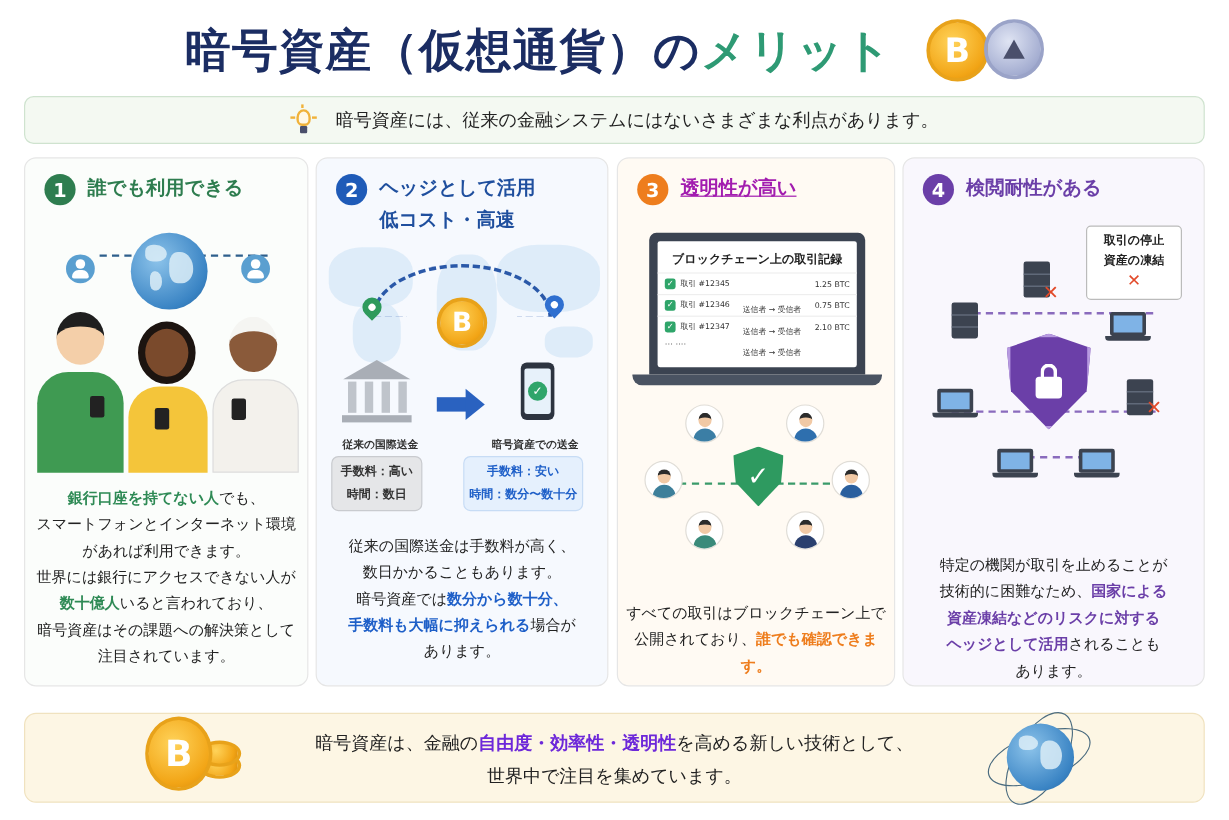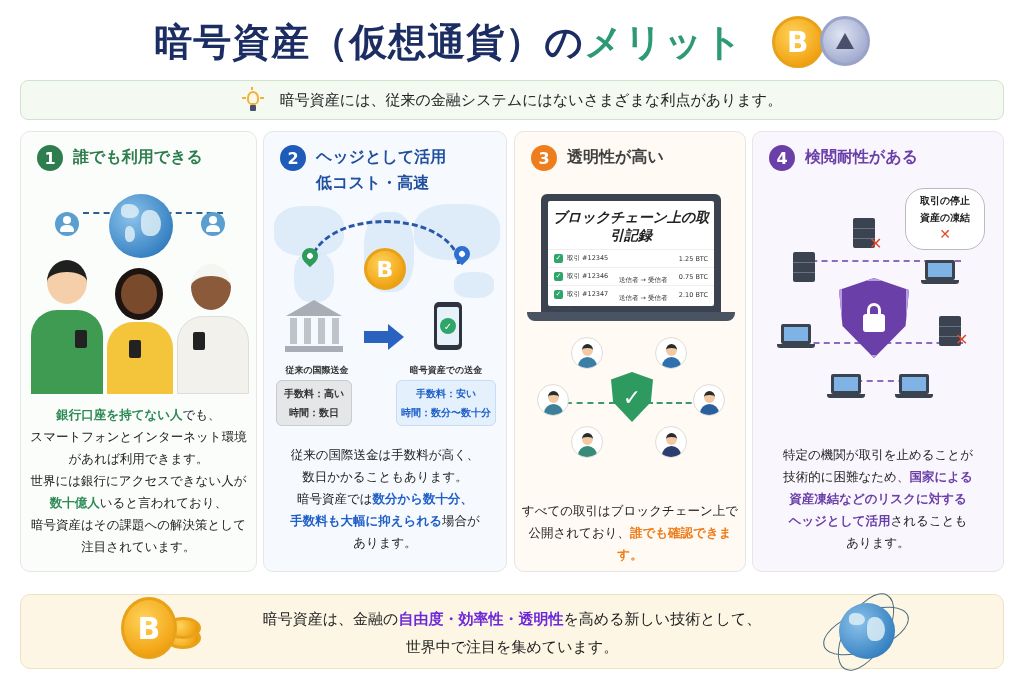--- a/index.html
+++ b/index.html
@@ -68,21 +68,21 @@
   .check-circle { position: absolute; border-radius: 50%; background: #2fa56a; color: #fff; font-weight: bold; display: flex; align-items: center; justify-content: center; }
   .cmp-label { position: absolute; font-size: 9px; font-weight: bold; color: #333; text-align: center; }
   .cmp-box { position: absolute; border-radius: 6px; font-size: 10px; font-weight: bold; text-align: center; line-height: 19px; padding-top: 3px; }
   .cmp-box.old { background: #e5e6e8; border: 1px solid #c9cbcf; color: #333; }
   .cmp-box.new { background: #e5f0fd; border: 1px solid #c7dcf5; color: #1e5fc8; }
 
   
   .laptop-screen { position: absolute; left: 26px; top: 62px; width: 180px; height: 118px; background: #3b4351; border-radius: 6px 6px 0 0; }
   .laptop-inner { position: absolute; left: 7px; top: 7px; right: 7px; bottom: 6px; background: #fff; border-radius: 2px; }
   .laptop-base { position: absolute; left: 12px; top: 180px; width: 208px; height: 9px; background: #4a5362; border-radius: 0 0 8px 8px; }
-  .ledger-title { text-align: center; font-size: 14px; font-weight: bold; color: #222; margin-top: 8px; margin-bottom: 4px; font-style: italic; }
+  .ledger-title { text-align: center; font-size: 10px; font-weight: bold; color: #222; margin-top: 8px; margin-bottom: 4px; }
   .ledger-row { display: flex; align-items: center; font-size: 6.5px; color: #333; height: 18px; border-top: 1px solid #eee; padding: 0 6px; }
   .ledger-row .cb { width: 9px; height: 9px; background: #2fa56a; border-radius: 2px; color: #fff; font-size: 7px; line-height: 9px; text-align: center; margin-right: 4px; }
   .ledger-row .c1 { width: 52px; }
   .ledger-row .c2 { width: 58px; margin-top: 44px; }
   .ledger-row .c3 { flex: 1; text-align: right; }
   .ledger-more { font-size: 7px; color: #555; padding: 2px 6px; }
 
   .node { position: absolute; width: 32px; height: 32px; border-radius: 50%; background: #fff; border: 1.5px solid #e0ddd7; overflow: hidden; }
   .node .h { position: absolute; left: 10px; top: 6px; width: 11px; height: 12px; border-radius: 50%; background: #f1c9a5; border-top: 4px solid #2b2b2b; }
   .node .b { position: absolute; left: 6px; top: 19px; width: 19px; height: 14px; border-radius: 10px 10px 0 0; }
@@ -91,21 +91,21 @@
 
   
   .server { position: absolute; width: 22px; height: 30px; background: #3c4350; border-radius: 2px; }
   .server::before, .server::after { content: ""; position: absolute; left: 0; right: 0; height: 1px; background: #6a7384; }
   .server::before { top: 10px; }
   .server::after { top: 20px; }
   .xmark { position: absolute; color: #e24a2a; font-weight: bold; font-size: 16px; line-height: 16px; }
   .lap { position: absolute; }
   .lap .s { width: 30px; height: 20px; background: #7fb3e6; border: 3px solid #3c4350; border-radius: 2px; }
   .lap .k { width: 38px; height: 4px; background: #3c4350; margin-left: -4px; border-radius: 0 0 3px 3px; }
-  .bubble { position: absolute; background: #fff; border: 1.5px solid #bbb; border-radius: 19px; font-size: 10px; font-weight: bold; text-align: center; line-height: 17px; color: #222; padding-top: 3px; }
+  .bubble { position: absolute; background: #fff; border: 1.5px solid #bbb; border-radius: 4px; font-size: 10px; font-weight: bold; text-align: center; line-height: 17px; color: #222; padding-top: 3px; }
   .lock-body { position: absolute; width: 22px; height: 18px; background: #fff; border-radius: 3px; }
   .lock-shackle { position: absolute; width: 14px; height: 12px; border: 3px solid #fff; border-bottom: none; border-radius: 8px 8px 0 0; }
 
   
   .footer { position: absolute; top: 594px; left: 20px; width: 984px; height: 75px; background: #fdf6e4; border: 1px solid #f0e2bf; border-radius: 10px; }
   .footer-text { position: absolute; left: 0; right: 0; top: 10px; text-align: center; font-size: 15px; line-height: 28px; color: #222; }
   .footer-text .hl { color: #6d28d9; font-weight: bold; }
   .coin-stack { position: absolute; }
   .fglobe { position: absolute; }
   .orbit { position: absolute; border: 1.5px solid #4a6b7f; border-radius: 50%; }
@@ -221,37 +221,37 @@
   <div class="phone" style="left:170px;top:170px;">
     <div class="screen"></div>
     <div class="check-circle" style="left:6px;top:16px;width:16px;height:16px;font-size:10px;">✓</div>
   </div>
   <div class="cmp-label" style="left:8px;top:232px;width:90px;">従来の国際送金</div>
   <div class="cmp-label" style="left:128px;top:232px;width:108px;">暗号資産での送金</div>
   <div class="cmp-box old" style="left:12px;top:248px;width:76px;height:46px;">
     <div>手数料：高い</div>
     <div>時間：数日</div>
   </div>
-  <div class="cmp-box new" style="left:132px;top:248px;width:100px;height:46px;">
+  <div class="cmp-box new" style="left:122px;top:248px;width:100px;height:46px;">
     <div>手数料：安い</div>
     <div>時間：数分〜数十分</div>
   </div>
   <div class="card-body" style="top:312px;">
     <div><span>従来の国際送金は手数料が高く、</span></div>
     <div><span>数日かかることもあります。</span></div>
     <div><span>暗号資産では</span><span class="hl-blue">数分から数十分、</span></div>
     <div><span class="hl-blue">手数料も大幅に抑えられる</span><span>場合が</span></div>
     <div><span>あります。</span></div>
   </div>
 </div>
 
 <div class="card card3">
   <div class="card-head">
     <div class="num" style="background:#ee7d1d;">3</div>
-    <div class="card-title" style="color:#404040;">透明性が高い</div>
+    <div class="card-title" style="color:#a21caf;text-decoration:underline;">透明性が高い</div>
   </div>
   <div class="laptop-screen">
     <div class="laptop-inner">
       <div class="ledger-title">ブロックチェーン上の取引記録</div>
       <div class="ledger-row">
         <span class="cb">✓</span>
         <span class="c1">取引 #12345</span>
         <span class="c2">送信者 → 受信者</span>
         <span class="c3">1.25 BTC</span>
       </div>
@@ -343,21 +343,21 @@
         <div class="lock-shackle" style="left:4px;top:0;"></div>
         <div class="lock-body" style="left:0;top:11px;"></div>
       </div>
     </div>
     <div class="bubble" style="left:152px;top:56px;width:80px;height:62px;">
       <div>取引の停止</div>
       <div>資産の凍結</div>
       <div style="color:#e24a2a;font-size:14px;">✕</div>
     </div>
   </div>
-  <div class="card-body" style="top:312px;">
+  <div class="card-body" style="top:328px;">
     <div><span>特定の機関が取引を止めることが</span></div>
     <div><span>技術的に困難なため、</span><span class="hl-purple">国家による</span></div>
     <div><span class="hl-purple">資産凍結などのリスクに対する</span></div>
     <div><span class="hl-purple">ヘッジとして活用</span><span>されることも</span></div>
     <div><span>あります。</span></div>
   </div>
 </div>
 
 <div class="footer">
   <div class="coin-stack" style="left:100px;top:2px;">

